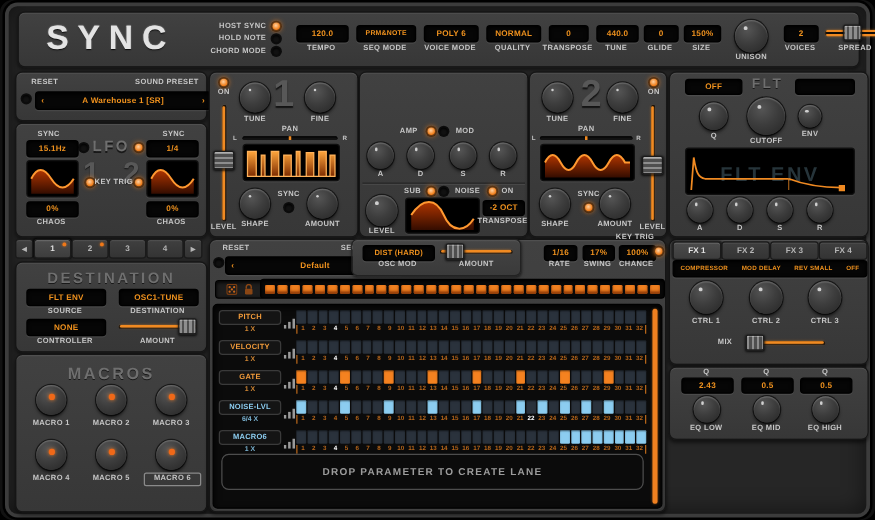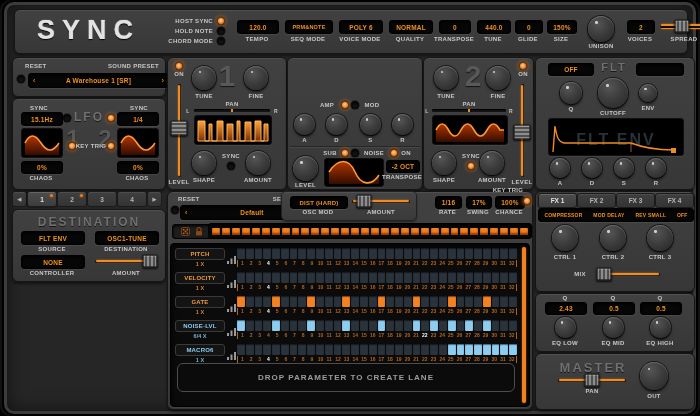--- a/index.html
+++ b/index.html
@@ -214,20 +214,35 @@
     <div class="lcd" style="left:8px;top:45px;width:62px;height:12px;">NONE</div>
     <div class="lbl" style="left:8px;top:60px;width:62px;">CONTROLLER</div>
     <div class="hslider" style="left:82px;top:45px;width:62px;height:12px;">
       <div class="trk"></div>
       <div class="fill"></div>
       <div class="hdl" style="left:88%;"></div>
     </div>
     <div class="lbl" style="left:82px;top:60px;width:62px;">AMOUNT</div>
   </div>
 
+  <div class="panel" style="left:12px;top:283px;width:152px;height:125px;">
+    <div class="title" style="left:0;top:7px;width:152px;font-size:13px;">MACROS</div>
+    <div class="knob macro" style="left:16px;top:24px;width:24px;height:24px;"></div>
+    <div class="knob macro" style="left:64px;top:24px;width:24px;height:24px;"></div>
+    <div class="knob macro" style="left:112px;top:24px;width:24px;height:24px;"></div>
+    <div class="lbl" style="left:6px;top:52px;width:44px;">MACRO 1</div>
+    <div class="lbl" style="left:54px;top:52px;width:44px;">MACRO 2</div>
+    <div class="lbl" style="left:102px;top:52px;width:44px;">MACRO 3</div>
+    <div class="knob macro" style="left:16px;top:68px;width:24px;height:24px;"></div>
+    <div class="knob macro" style="left:64px;top:68px;width:24px;height:24px;"></div>
+    <div class="knob macro" style="left:112px;top:68px;width:24px;height:24px;"></div>
+    <div class="lbl" style="left:6px;top:96px;width:44px;">MACRO 4</div>
+    <div class="lbl" style="left:54px;top:96px;width:44px;">MACRO 5</div>
+    <div class="lbl" style="left:102px;top:94px;width:44px;border:1px solid #8a8a8a;border-radius:2px;line-height:9px;">MACRO 6</div>
+  </div>
 
   <div class="panel" style="left:167px;top:57px;width:118px;height:131px;">
     <span class="led on" style="left:8px;top:5px;"></span>
     <div class="lbl" style="left:2px;top:13px;width:18px;">ON</div>
     <div class="vslider" style="left:4px;top:26px;width:14px;height:93px;">
       <div class="trk"></div>
       <div class="fill"></div>
       <div class="hdl" style="top:47%;"></div>
     </div>
     <div class="lbl" style="left:-2px;top:121px;width:26px;">LEVEL</div>
@@ -410,31 +425,20 @@
     <div class="lcd" style="left:57px;top:8px;width:40px;height:11px;">0.5</div>
     <div class="lcd" style="left:104px;top:8px;width:40px;height:11px;">0.5</div>
     <div class="knob" style="left:19px;top:23px;width:21px;height:21px;"></div>
     <div class="knob" style="left:67px;top:23px;width:21px;height:21px;"></div>
     <div class="knob" style="left:114px;top:23px;width:21px;height:21px;"></div>
     <div class="lbl" style="left:7px;top:46px;width:44px;">EQ LOW</div>
     <div class="lbl" style="left:55px;top:46px;width:44px;">EQ MID</div>
     <div class="lbl" style="left:102px;top:46px;width:44px;">EQ HIGH</div>
   </div>
 
-  <div class="panel" style="left:535px;top:353px;width:158px;height:55px;">
-    <div class="title" style="left:14px;top:6px;width:86px;font-size:13px;">MASTER</div>
-    <div class="hslider" style="left:22px;top:20px;width:68px;height:12px;">
-      <div class="trk"></div>
-      <div class="fill"></div>
-      <div class="hdl" style="left:50%;"></div>
-    </div>
-    <div class="lbl" style="left:22px;top:34px;width:68px;">PAN</div>
-    <div class="knob" style="left:104px;top:8px;width:28px;height:28px;"></div>
-    <div class="lbl" style="left:104px;top:39px;width:28px;">OUT</div>
-  </div>
 
   <div class="panel" style="left:167px;top:191px;width:364px;height:217px;">
     <span class="led" style="left:4px;top:15px;"></span>
     <div class="lbl" style="left:10px;top:4px;width:32px;text-align:left;">RESET</div>
     <div class="lbl" style="left:80px;top:4px;width:66px;text-align:right;">SEQ PRESET</div>
     <div class="lcd" style="left:12px;top:13px;width:134px;height:13px;justify-content:space-between;padding:0 4px;">
       <span class="arrow">‹</span>
       <span>Default</span>
       <span class="arrow">›</span>
     </div>

